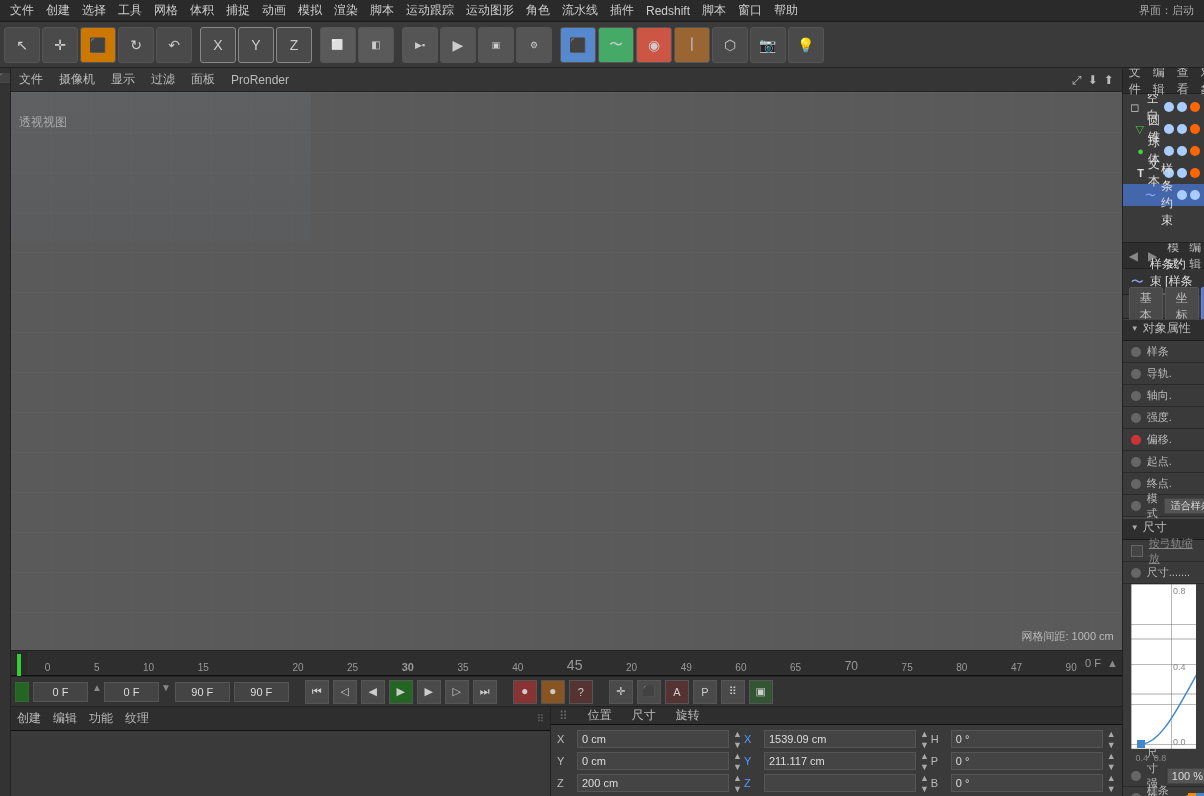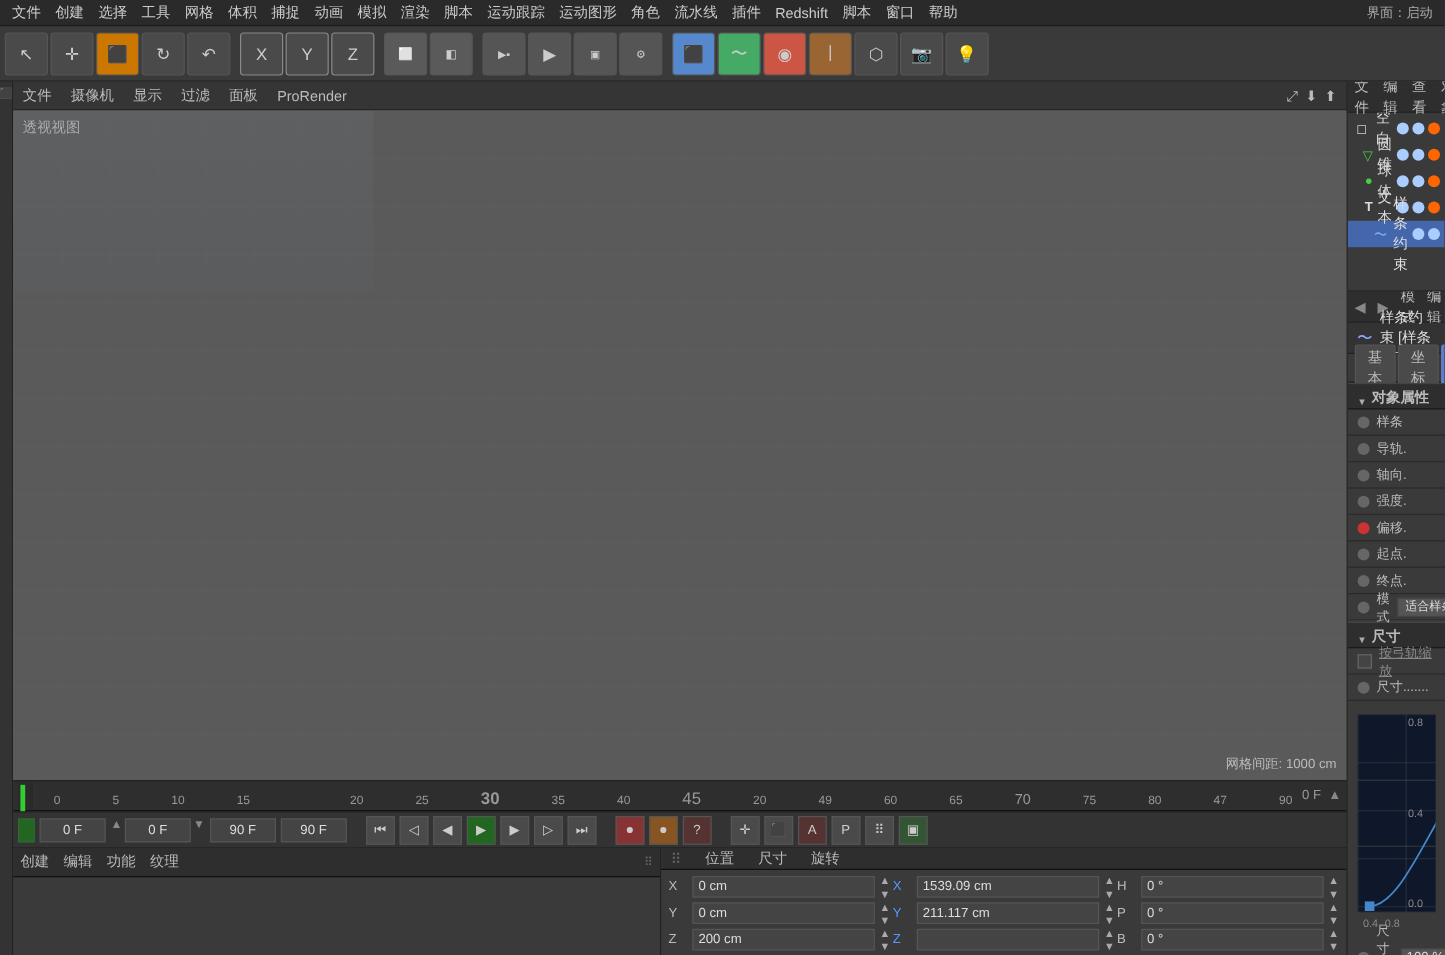--- a/index.html
+++ b/index.html
@@ -67,21 +67,21 @@
 
     
     .viewport {
       flex: 1;
       position: relative;
       background: #5a5a5a;
       overflow: hidden;
     }
     .viewport-label {
       position: absolute;
-      top: 6px; left: 8px;
+      top: 22px; left: 8px;
       color: #aaa;
       font-size: 12px;
     }
     .grid-bg {
       position: absolute;
       inset: 0;
       background:
         linear-gradient(rgba(100,100,100,0.3) 1px, transparent 1px),
         linear-gradient(90deg, rgba(100,100,100,0.3) 1px, transparent 1px);
       background-size: 40px 40px;
@@ -191,27 +191,26 @@
       border-radius: 2px;
       cursor: pointer;
       color: #bbb;
       font-size: 12px;
     }
     .attr-tab.active { background: #5a7acc; color: #fff; border-color: #6688dd; }
     .attr-section-title {
       height: 22px;
       background: #2e2e2e;
       display: flex;
-      align-items: flex-end;
+      align-items: flex-start;
       padding: 0 8px;
       font-size: 12px;
       color: #bbb;
       border-bottom: 1px solid #1a1a1a;
       border-top: 1px solid #444;
-      font-weight: bold;
     }
     .attr-row {
       height: 22px;
       display: flex;
       align-items: center;
       padding: 0 8px;
       border-bottom: 1px solid #2a2a2a;
       gap: 6px;
     }
     .attr-dot { width: 10px; height: 10px; border-radius: 50%; background: #666; flex-shrink: 0; }
@@ -230,23 +229,23 @@
       margin-right: 4px;
       color: #aaa;
     }
 
     
     .size-section {
       border-top: 1px solid #444;
     }
     .size-graph {
       height: 165px;
-      background: #0f172a;
+      background: #ffffff;
       position: relative;
-      margin: 11px 8px;
+      margin: 0 8px;
     }
     .size-graph-grid {
       position: absolute; inset: 0;
       background:
         linear-gradient(rgba(80,80,80,0.4) 1px, transparent 1px),
         linear-gradient(90deg, rgba(80,80,80,0.4) 1px, transparent 1px);
       background-size: 40px 40px;
     }
     .size-graph-labels {
       position: absolute;
@@ -606,21 +605,21 @@
         <div class="timeline-numbers">
           <div style="width:14px;"></div>
           <div style="display:flex; align-items:flex-end; gap:0; width:100%;">
             <div style="display:flex; width:100%; justify-content:space-between; align-items:flex-end; padding:0 2px;">
               <span style="font-size:10px;color:#999;">0</span>
               <span style="font-size:10px;color:#999;">5</span>
               <span style="font-size:10px;color:#999;">10</span>
               <span style="font-size:10px;color:#999;">15</span>
               <span style="font-size:10px;color:#999;margin-left:40px;">20</span>
               <span style="font-size:10px;color:#999;">25</span>
-              <span style="font-size:14px;color:#999;font-weight:bold;">30</span>
+              <span style="font-size:11px;color:#999;font-weight:bold;">30</span>
               <span style="font-size:10px;color:#999;">35</span>
               <span style="font-size:10px;color:#999;">40</span>
               <span style="font-size:14px;color:#999;">45</span>
               <span style="font-size:10px;color:#999;">20</span>
               <span style="font-size:10px;color:#999;">49</span>
               <span style="font-size:10px;color:#999;">60</span>
               <span style="font-size:10px;color:#999;">65</span>
               <span style="font-size:12px;color:#999;">70</span>
               <span style="font-size:10px;color:#999;">75</span>
               <span style="font-size:10px;color:#999;">80</span>

